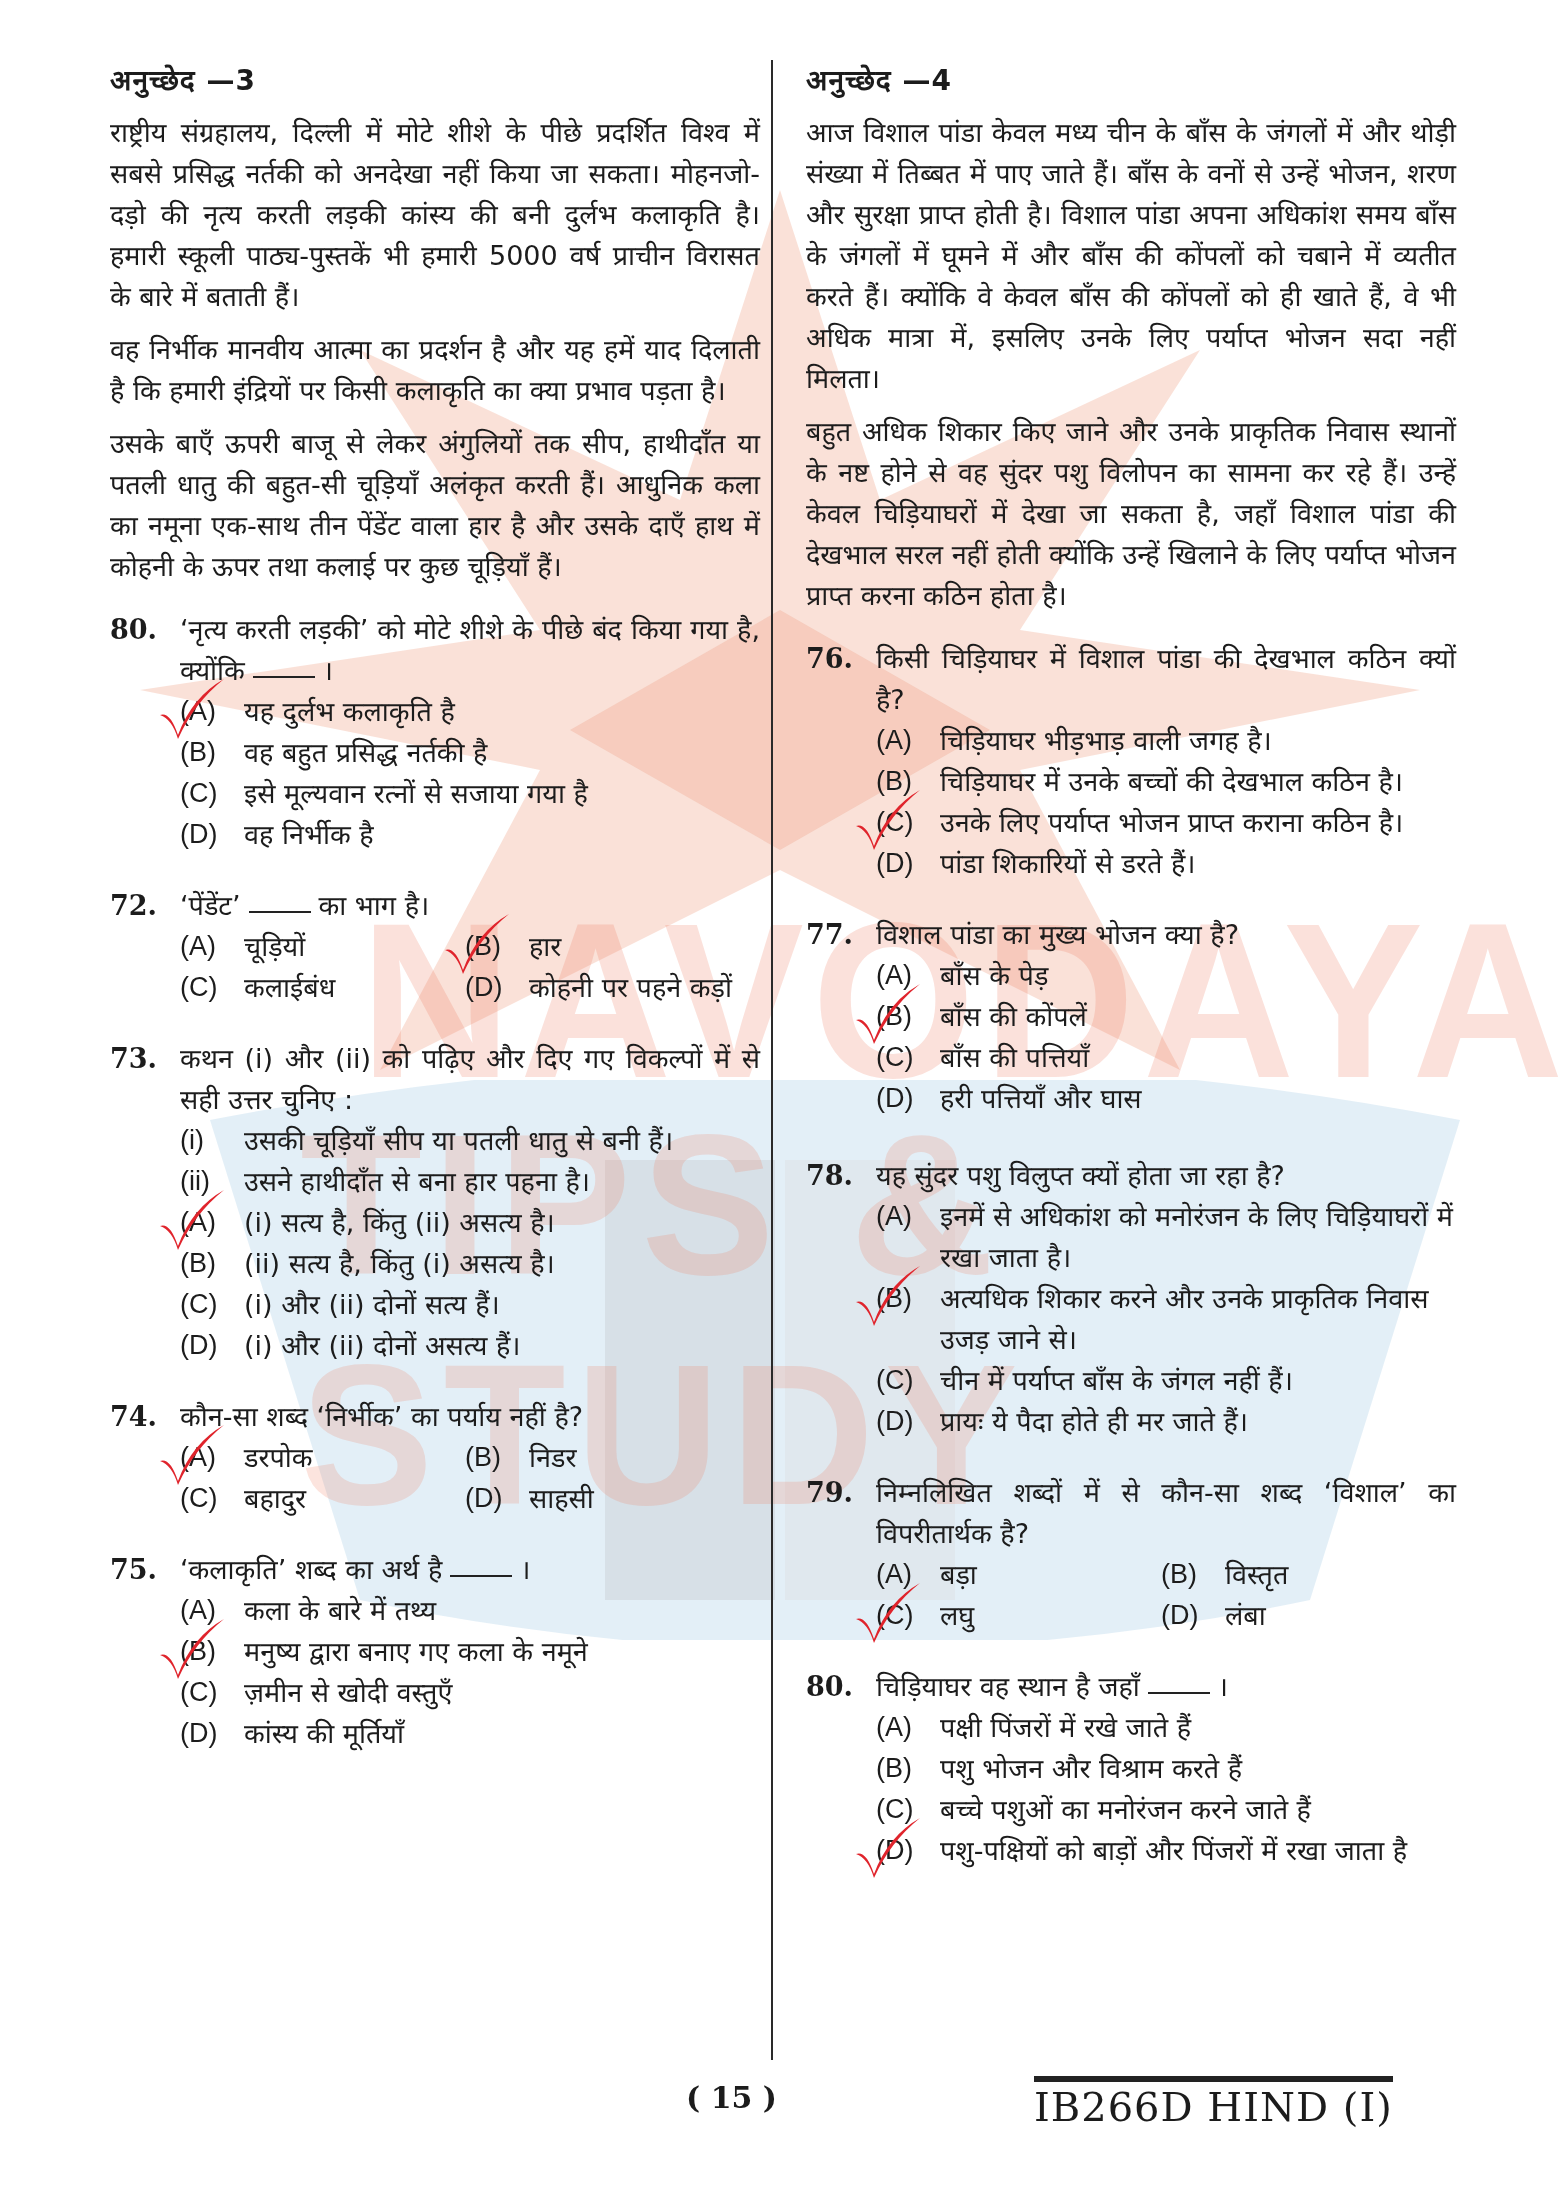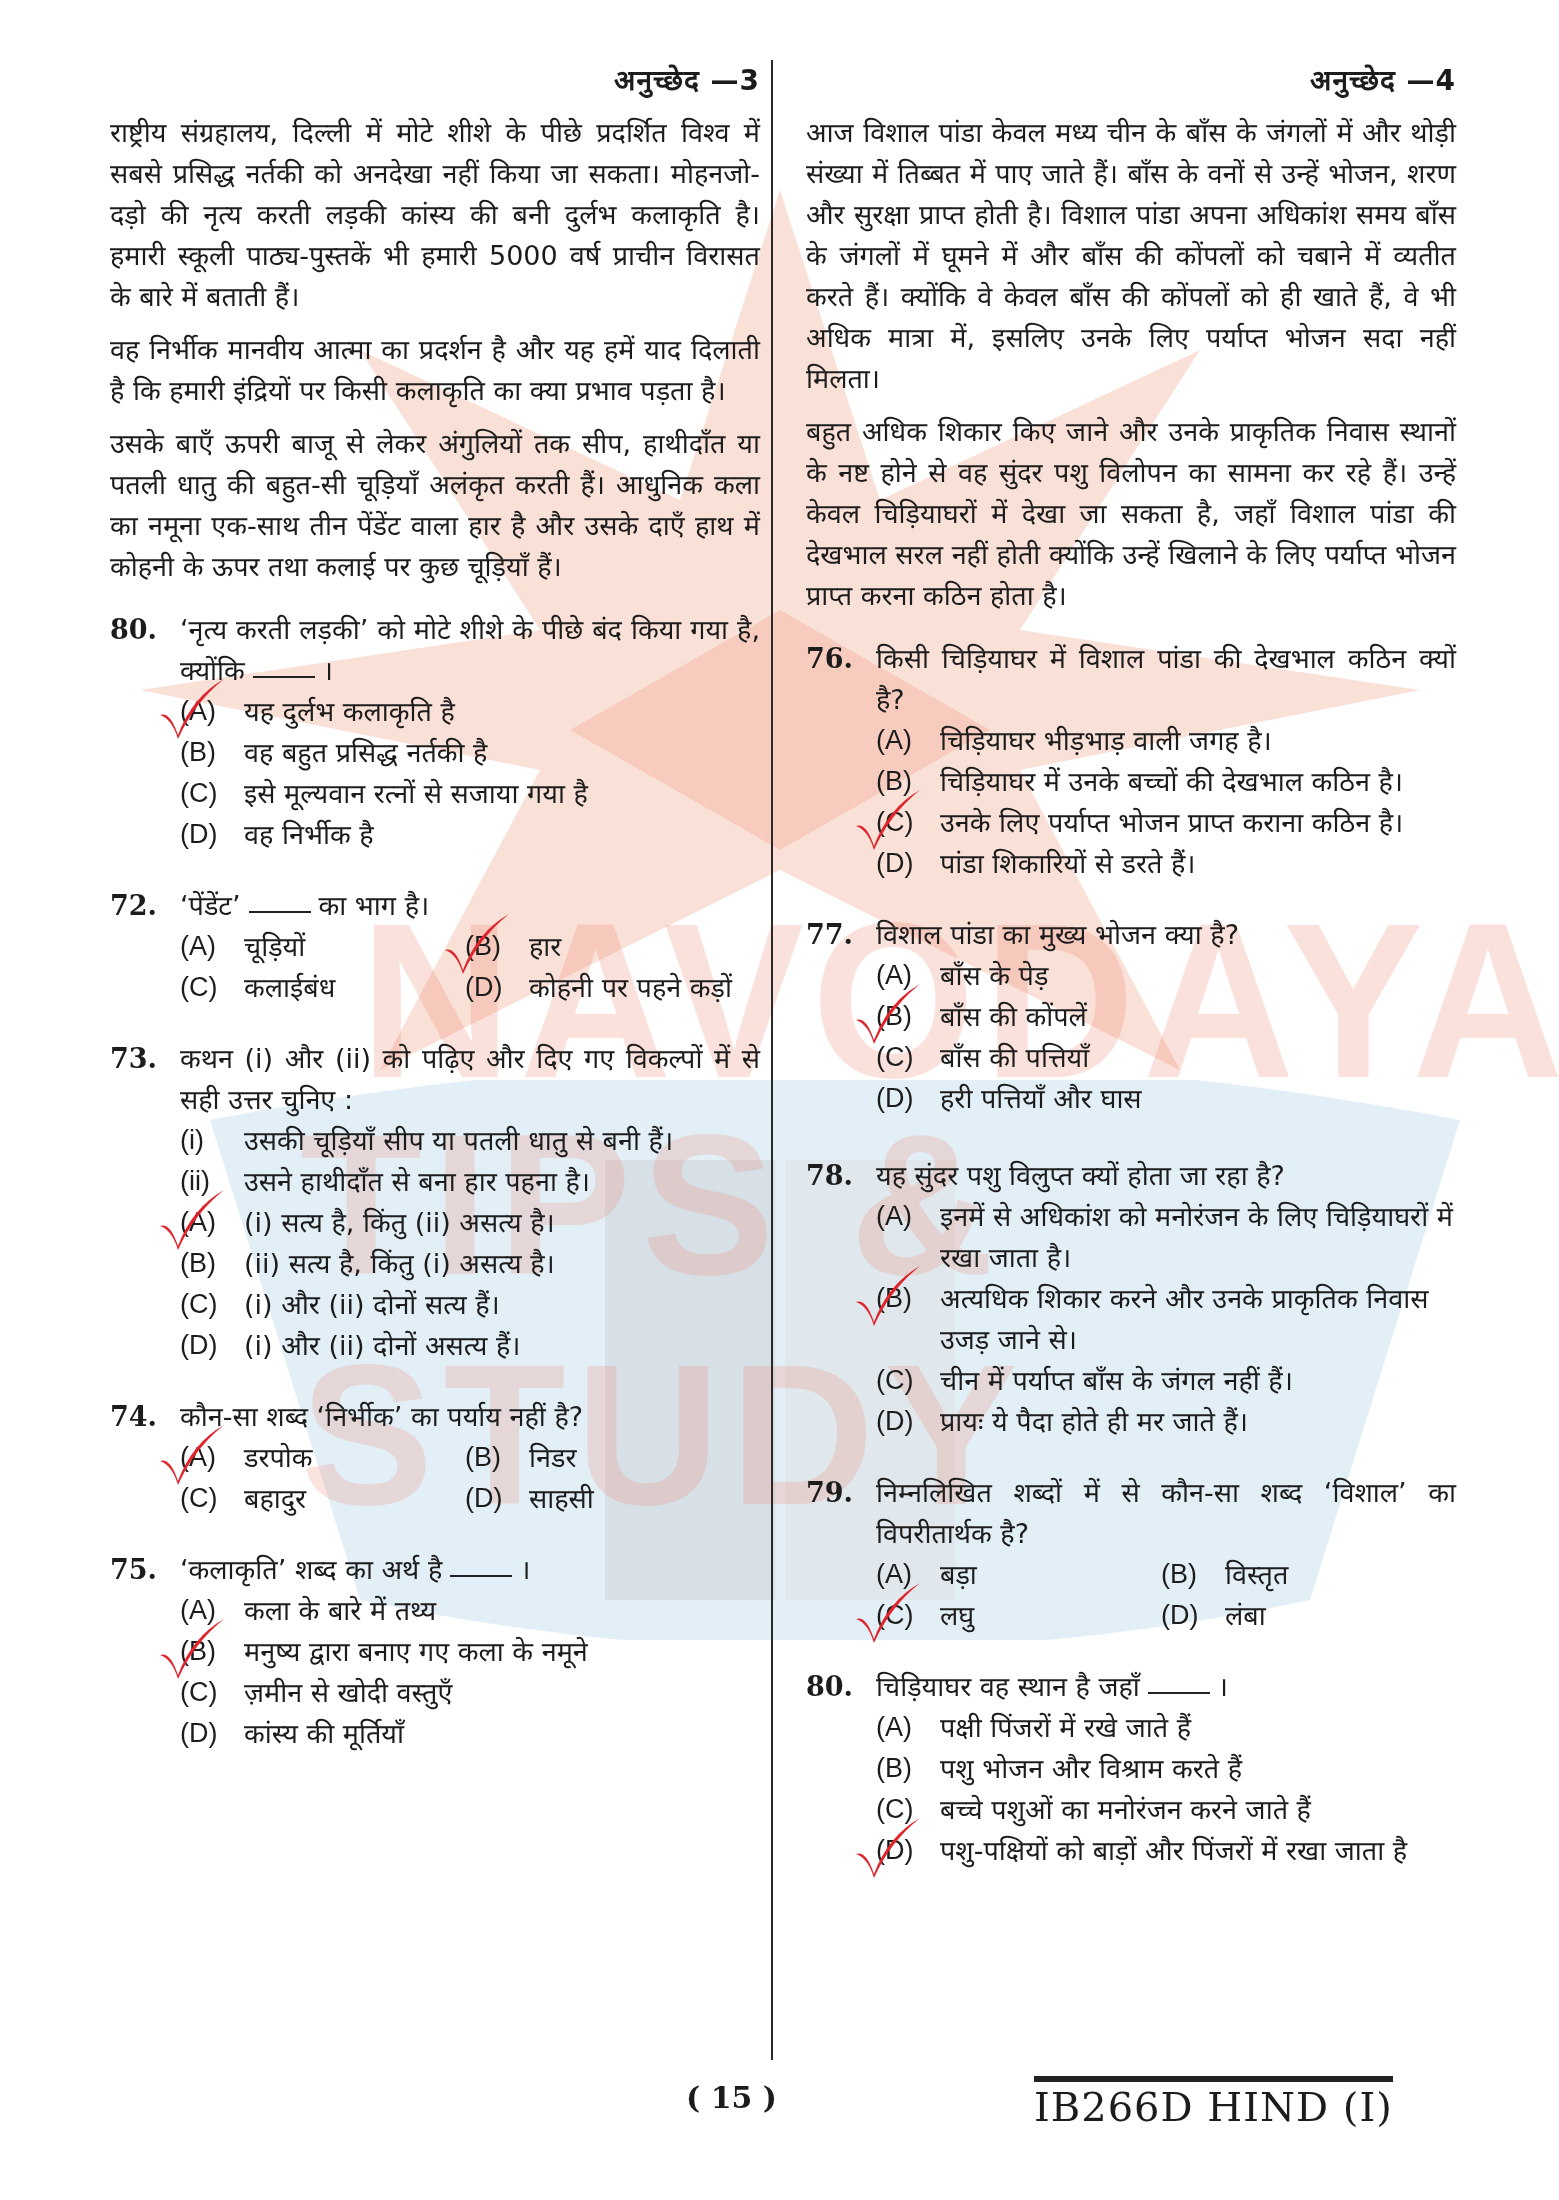--- a/index.html
+++ b/index.html
@@ -21,21 +21,21 @@
       font-weight: 700; font-size: 200px; color: rgba(239, 120, 90, 0.20); letter-spacing: 10px;
     }
     .content { position: absolute; inset: 0; z-index: 1; }
     .divider {
       position: absolute; left: 771px; top: 60px; width: 2px; height: 2000px; background: #2a2a2a;
     }
     .col { position: absolute; top: 60px; }
     .col-left { left: 110px; width: 650px; }
     .col-right { left: 806px; width: 650px; }
     .heading {
-      text-align: right; font-size: 28px; font-weight: 700; margin: 0 0 14px 0; letter-spacing: 1px;
+      text-align: left; font-size: 28px; font-weight: 700; margin: 0 0 14px 0; letter-spacing: 1px;
     }
     .para {
       font-size: 27px; line-height: 41px; text-align: justify; margin: 12px 0 10px 0;
     }
     .q { margin-top: 22px; position: relative; }
     .q-head { display: flex; font-size: 27px; line-height: 41px; }
     .q-num {
       font-family: "DejaVu Serif", serif; font-weight: 700; width: 70px; flex: 0 0 70px; font-size: 27px;
     }
     .q-text { flex: 1; text-align: justify; }

